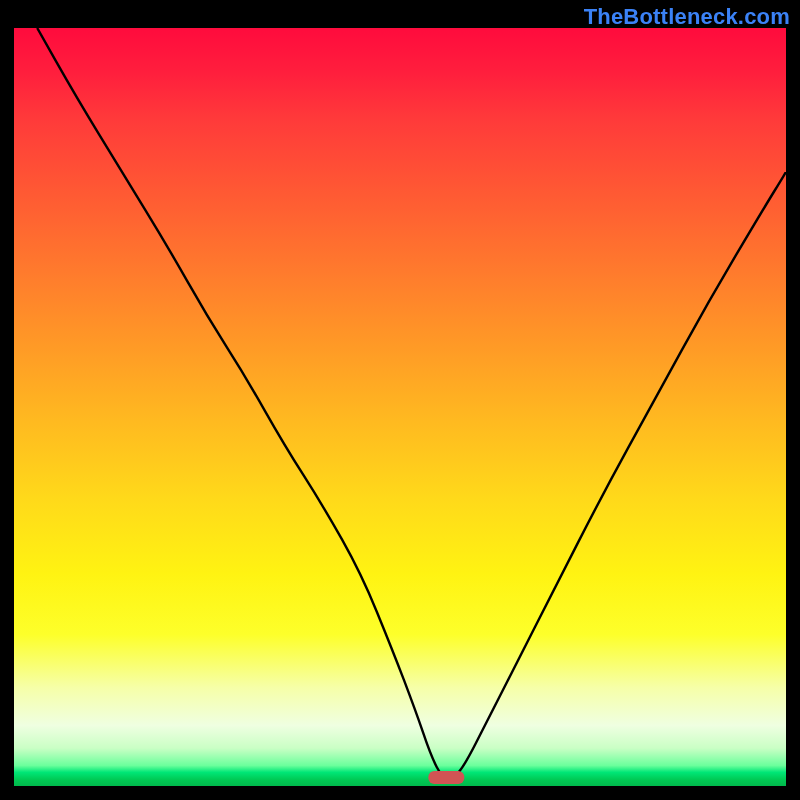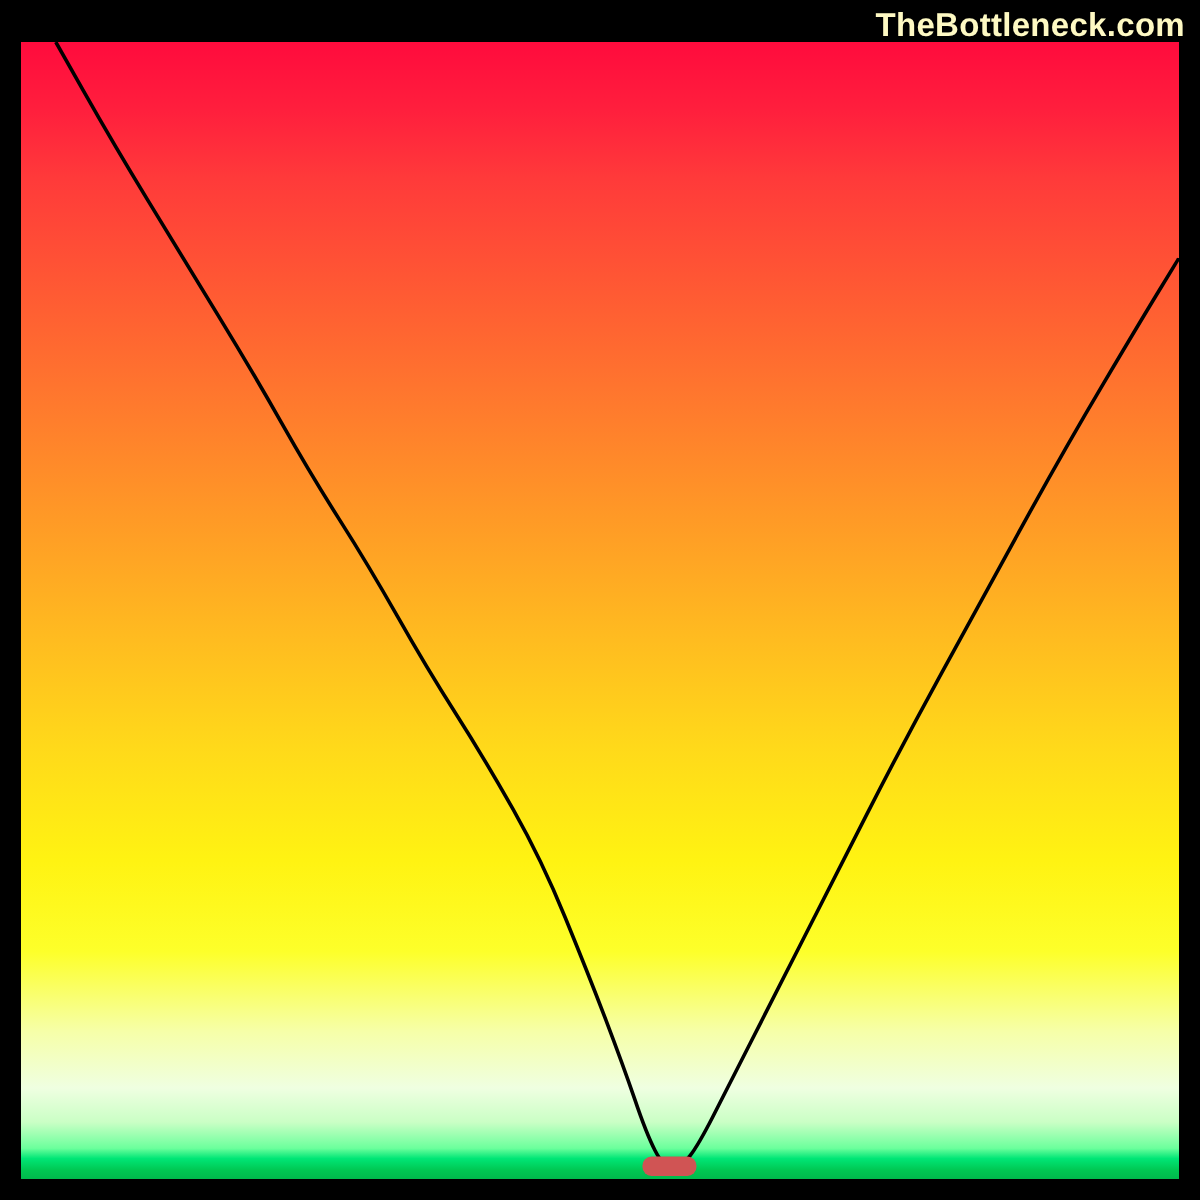--- a/index.html
+++ b/index.html
@@ -14,21 +14,21 @@
   .frame {
     position: relative;
     width: 800px;
     height: 800px;
     background: #000;
   }
   .watermark {
     position: absolute;
     top: 4px;
     right: 10px;
-    color: #fef9c3;
+    color: #3b82f6;
     font-size: 22px;
     font-weight: 600;
     letter-spacing: 0.2px;
     z-index: 10;
   }
   .plot-area {
     position: absolute;
     left: 14px;
     top: 28px;
     width: 772px;

